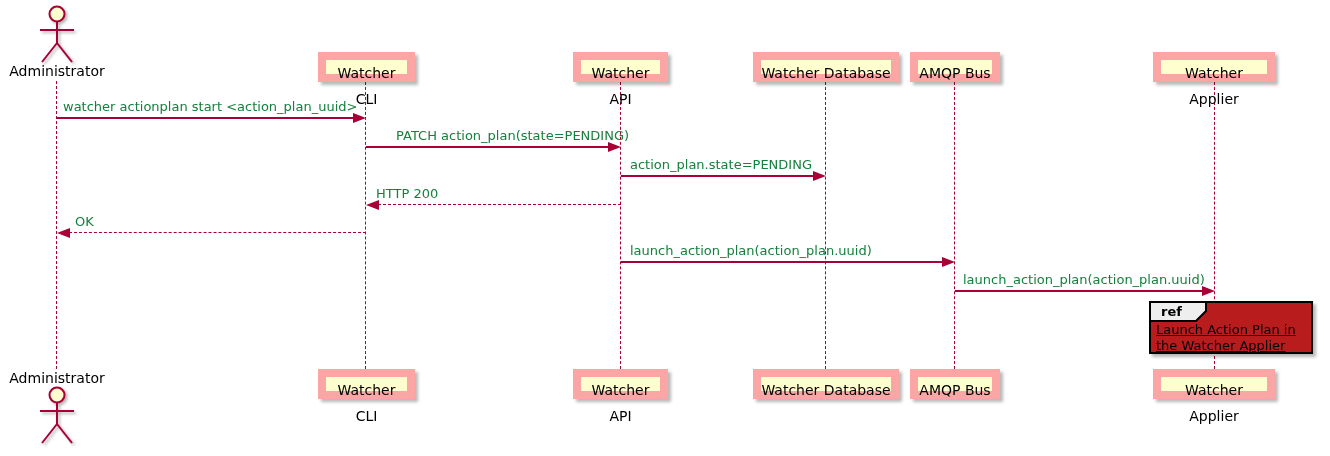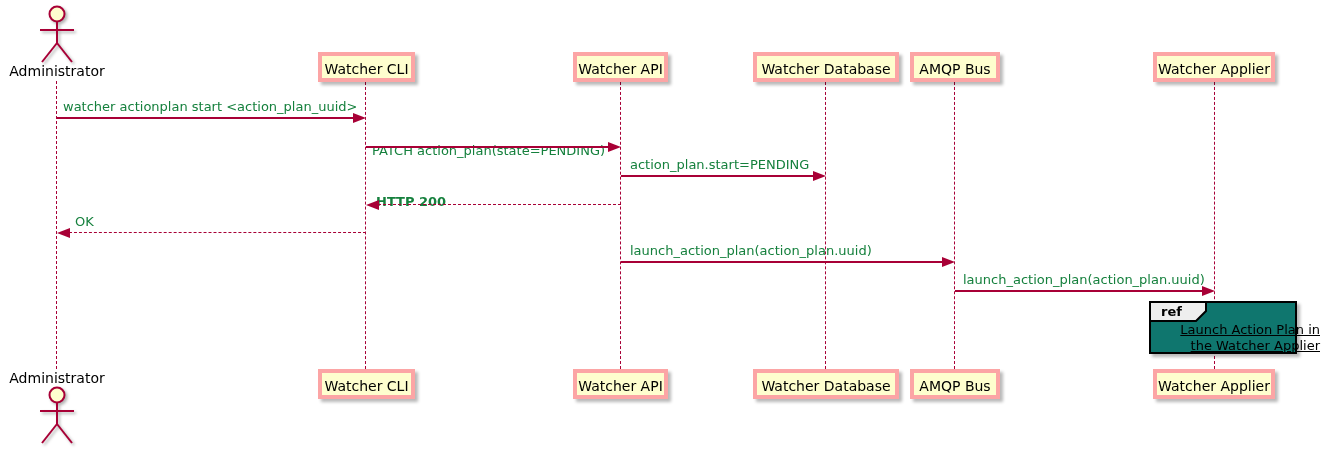--- a/index.html
+++ b/index.html
@@ -2,38 +2,38 @@
 <html><head>
 <meta charset="utf-8">
 <style>
   html,body { margin:0; padding:0; background:#ffffff; }
   .canvas {
     position:relative; width:1330px; height:456px; background:#ffffff;
     font-family:"DejaVu Sans","Liberation Sans",sans-serif; overflow:hidden;
   }
   .pbox {
     position:absolute; box-sizing:border-box; height:30px;
-    background:#FEFECE; border:4px solid #fca5a5; color:#000;
+    background:#FEFECE; border:8px solid #fca5a5; color:#000;
     font-size:14px; line-height:26px; text-align:center;
     box-shadow:3px 3px 3px rgba(0,0,0,0.28);
     z-index:3;
   }
   .lifeline { position:absolute; width:0; border-left:1px dashed #A80036; z-index:1; }
   .msg-label { position:absolute; font-size:13px; color:#15803d; white-space:nowrap; z-index:2; }
   .mline { position:absolute; height:0; border-top:2px solid #A80036; z-index:2; }
   .mline.dashed { border-top:1px dashed #A80036; }
   .ah { position:absolute; width:0; height:0; border-top:5px solid transparent; border-bottom:5px solid transparent; z-index:2; }
   .ah.r { border-left:13px solid #A80036; }
   .ah.l { border-right:13px solid #A80036; }
   .actor-label { position:absolute; width:114px; text-align:center; font-size:14px; color:#000; z-index:3; }
   .actor-fig { position:absolute; filter:drop-shadow(2.5px 2.5px 1.5px rgba(0,0,0,0.3)); z-index:3; }
   .ref-box {
-    position:absolute; left:1149px; top:301px; width:148px; height:53px;
-    box-sizing:border-box; background:#0f766e; border:2px solid #000000;
-    box-shadow:3px 3px 3px rgba(0,0,0,0.28); z-index:4;text-align:right;
+    position:absolute; left:1149px; top:301px; width:164px; height:53px;
+    box-sizing:border-box; background:#b91c1c; border:2px solid #000000;
+    box-shadow:3px 3px 3px rgba(0,0,0,0.28); z-index:4;
   }
   .ref-tab { position:absolute; left:-2px; top:-2px; }
   .ref-kw { position:absolute; left:10px; top:1px; font-size:13px; font-weight:bold; color:#000; }
   .ref-text { position:absolute; left:5px; top:19px; width:164px; font-size:13px; line-height:16px; color:#000;text-decoration:underline; }
 </style>
 </head>
 <body>
 
 <div class="canvas">
 
@@ -59,33 +59,33 @@
   <div class="pbox" style="left:910px;width:90px;top:52px;"><span>AMQP Bus</span></div>
   <div class="pbox" style="left:1153px;width:122px;top:52px;"><span>Watcher Applier</span></div>
 
   <div>
     <div class="msg-label" style="left:63px;top:99px;">watcher actionplan start &lt;action_plan_uuid&gt;</div>
     <div class="mline" style="left:57px;top:117px;width:299px;"></div>
     <div class="ah r" style="left:353px;top:113px;"></div>
   </div>
 
   <div>
-    <div class="msg-label" style="left:372px;top:128px;margin-top:15px;">PATCH action_plan(state=PENDING)</div>
+    <div class="msg-label" style="left:396px;top:128px;">PATCH action_plan(state=PENDING)</div>
     <div class="mline" style="left:366px;top:146px;width:244px;"></div>
     <div class="ah r" style="left:608px;top:142px;"></div>
   </div>
 
   <div>
-    <div class="msg-label" style="left:630px;top:157px;">action_plan.start=PENDING</div>
+    <div class="msg-label" style="left:630px;top:157px;">action_plan.state=PENDING</div>
     <div class="mline" style="left:621px;top:175px;width:194px;"></div>
     <div class="ah r" style="left:813px;top:171px;"></div>
   </div>
 
   <div>
-    <div class="msg-label" style="left:376px;top:194px;font-weight:bold;">HTTP 200</div>
+    <div class="msg-label" style="left:376px;top:186px;">HTTP 200</div>
     <div class="mline dashed" style="left:378px;top:204px;width:243px;"></div>
     <div class="ah l" style="left:366px;top:200px;"></div>
   </div>
 
   <div>
     <div class="msg-label" style="left:67px;top:214px;margin-left:8px;">OK</div>
     <div class="mline dashed" style="left:69px;top:232px;width:297px;"></div>
     <div class="ah l" style="left:57px;top:228px;"></div>
   </div>
 

